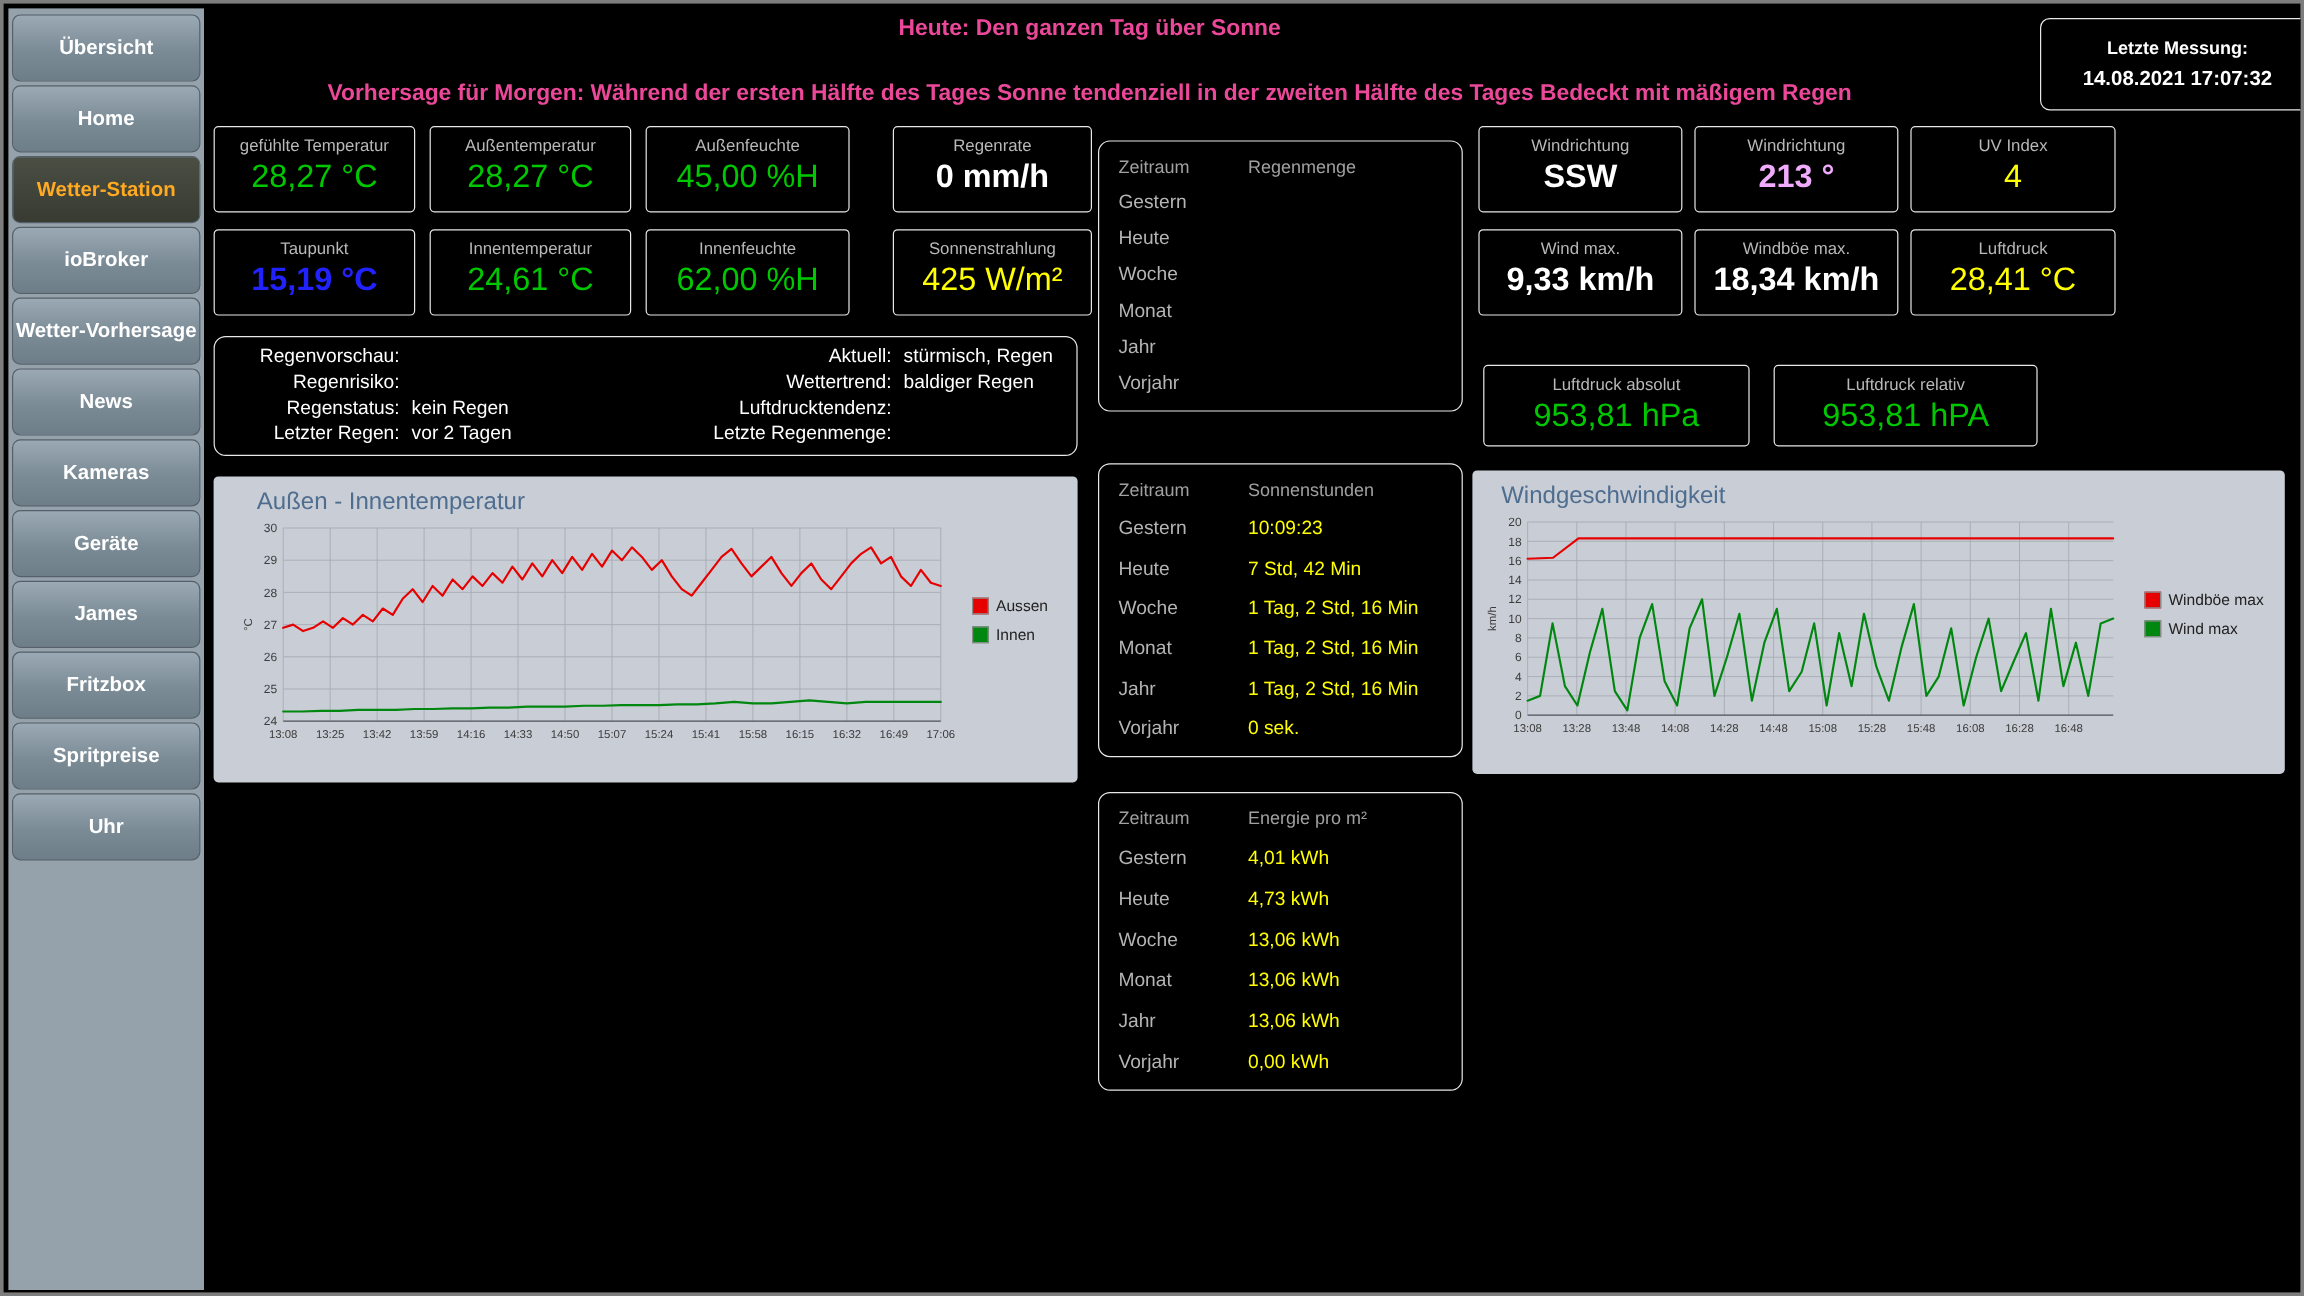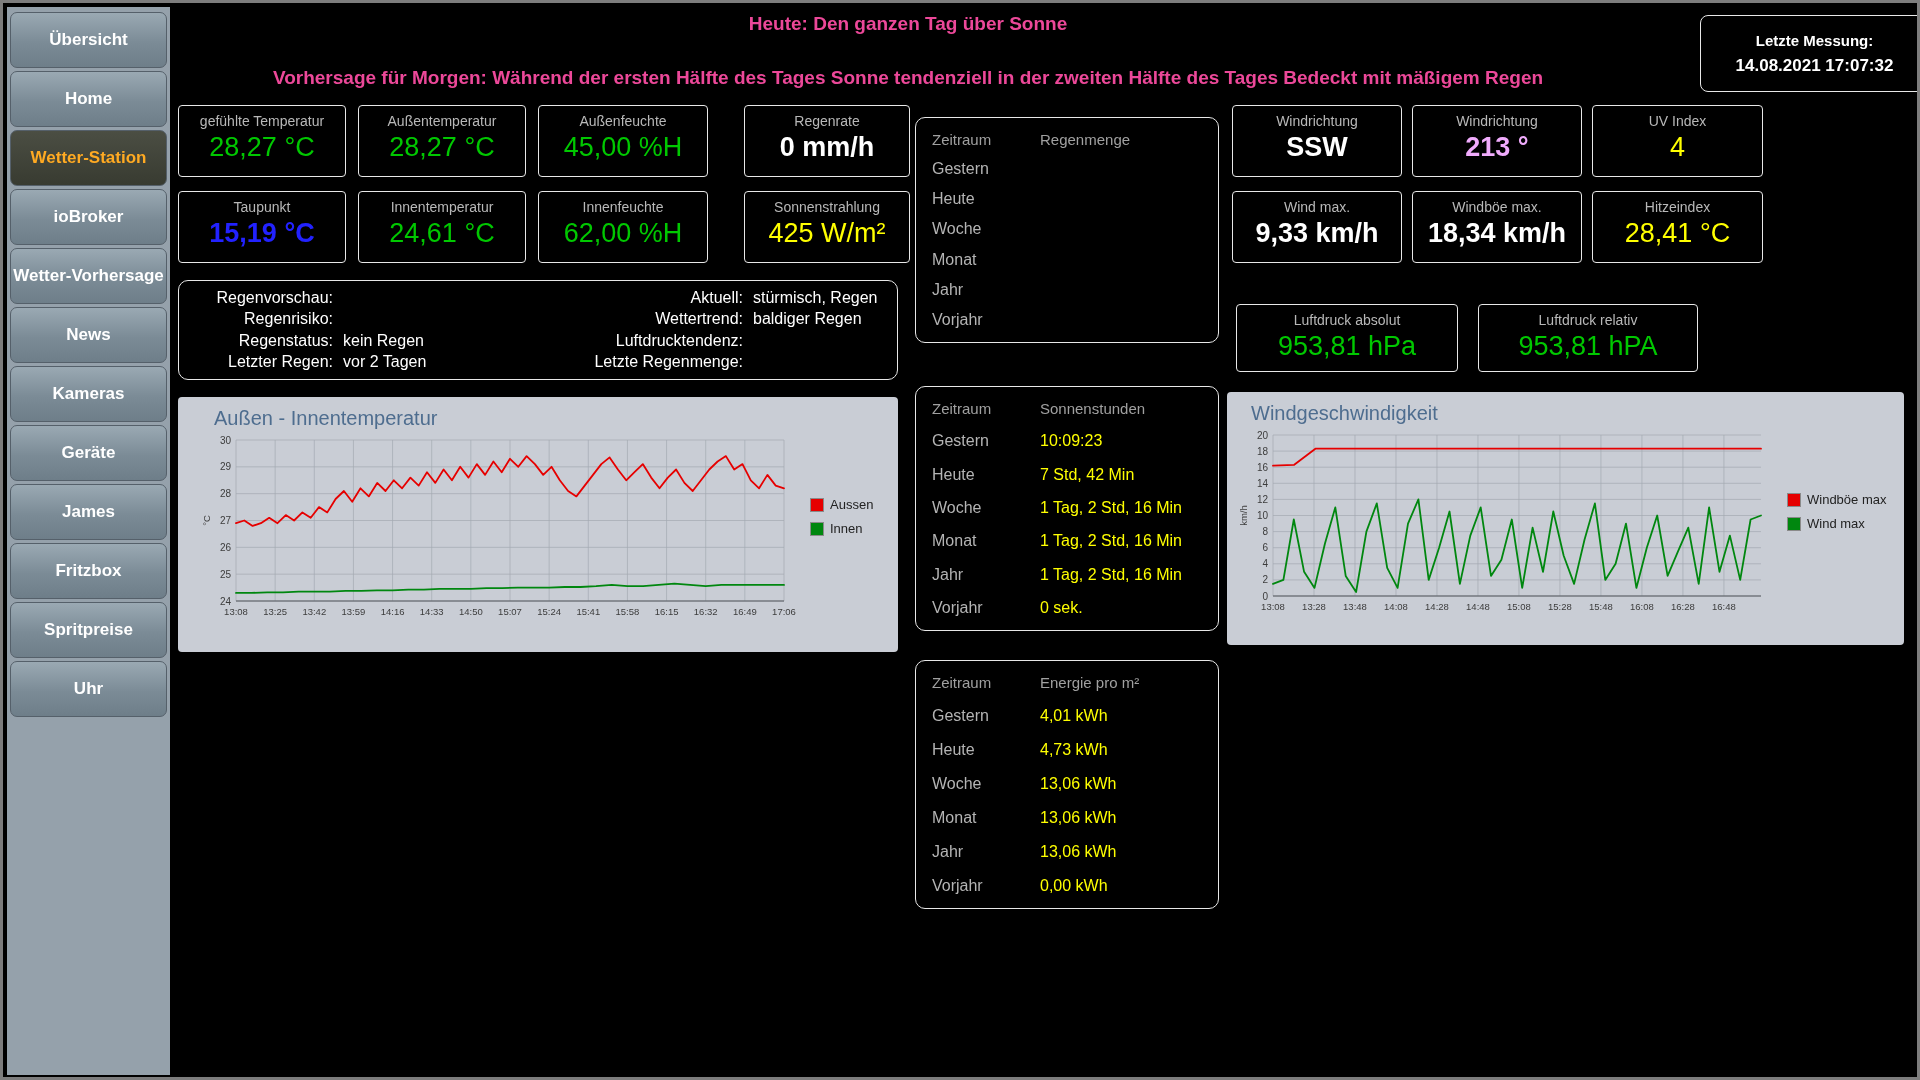--- a/index.html
+++ b/index.html
@@ -169,21 +169,21 @@
   <div class="tile-row" style="left:1229px;top:188px;gap:10px;">
     <div class="tile w170">
       <div class="tile-label">Wind max.</div>
       <div class="tile-value bold" style="color: rgb(255, 255, 255);">9,33 km/h</div>
     </div>
     <div class="tile w170">
       <div class="tile-label">Windböe max.</div>
       <div class="tile-value bold" style="color: rgb(255, 255, 255);">18,34 km/h</div>
     </div>
     <div class="tile w171">
-      <div class="tile-label">Hitzeindex</div>
+      <div class="tile-label">Luftdruck</div>
       <div class="tile-value" style="color: rgb(255, 255, 0);">28,41 °C</div>
     </div>
   </div>
 
   <div class="tile-row" style="left:1233px;top:301px;gap:20px;">
     <div class="tile w222" style="height:68px;">
       <div class="tile-label">Luftdruck absolut</div>
       <div class="tile-value" style="color: rgb(0, 200, 0);">953,81 hPa</div>
     </div>
     <div class="tile w220" style="height:68px;">

